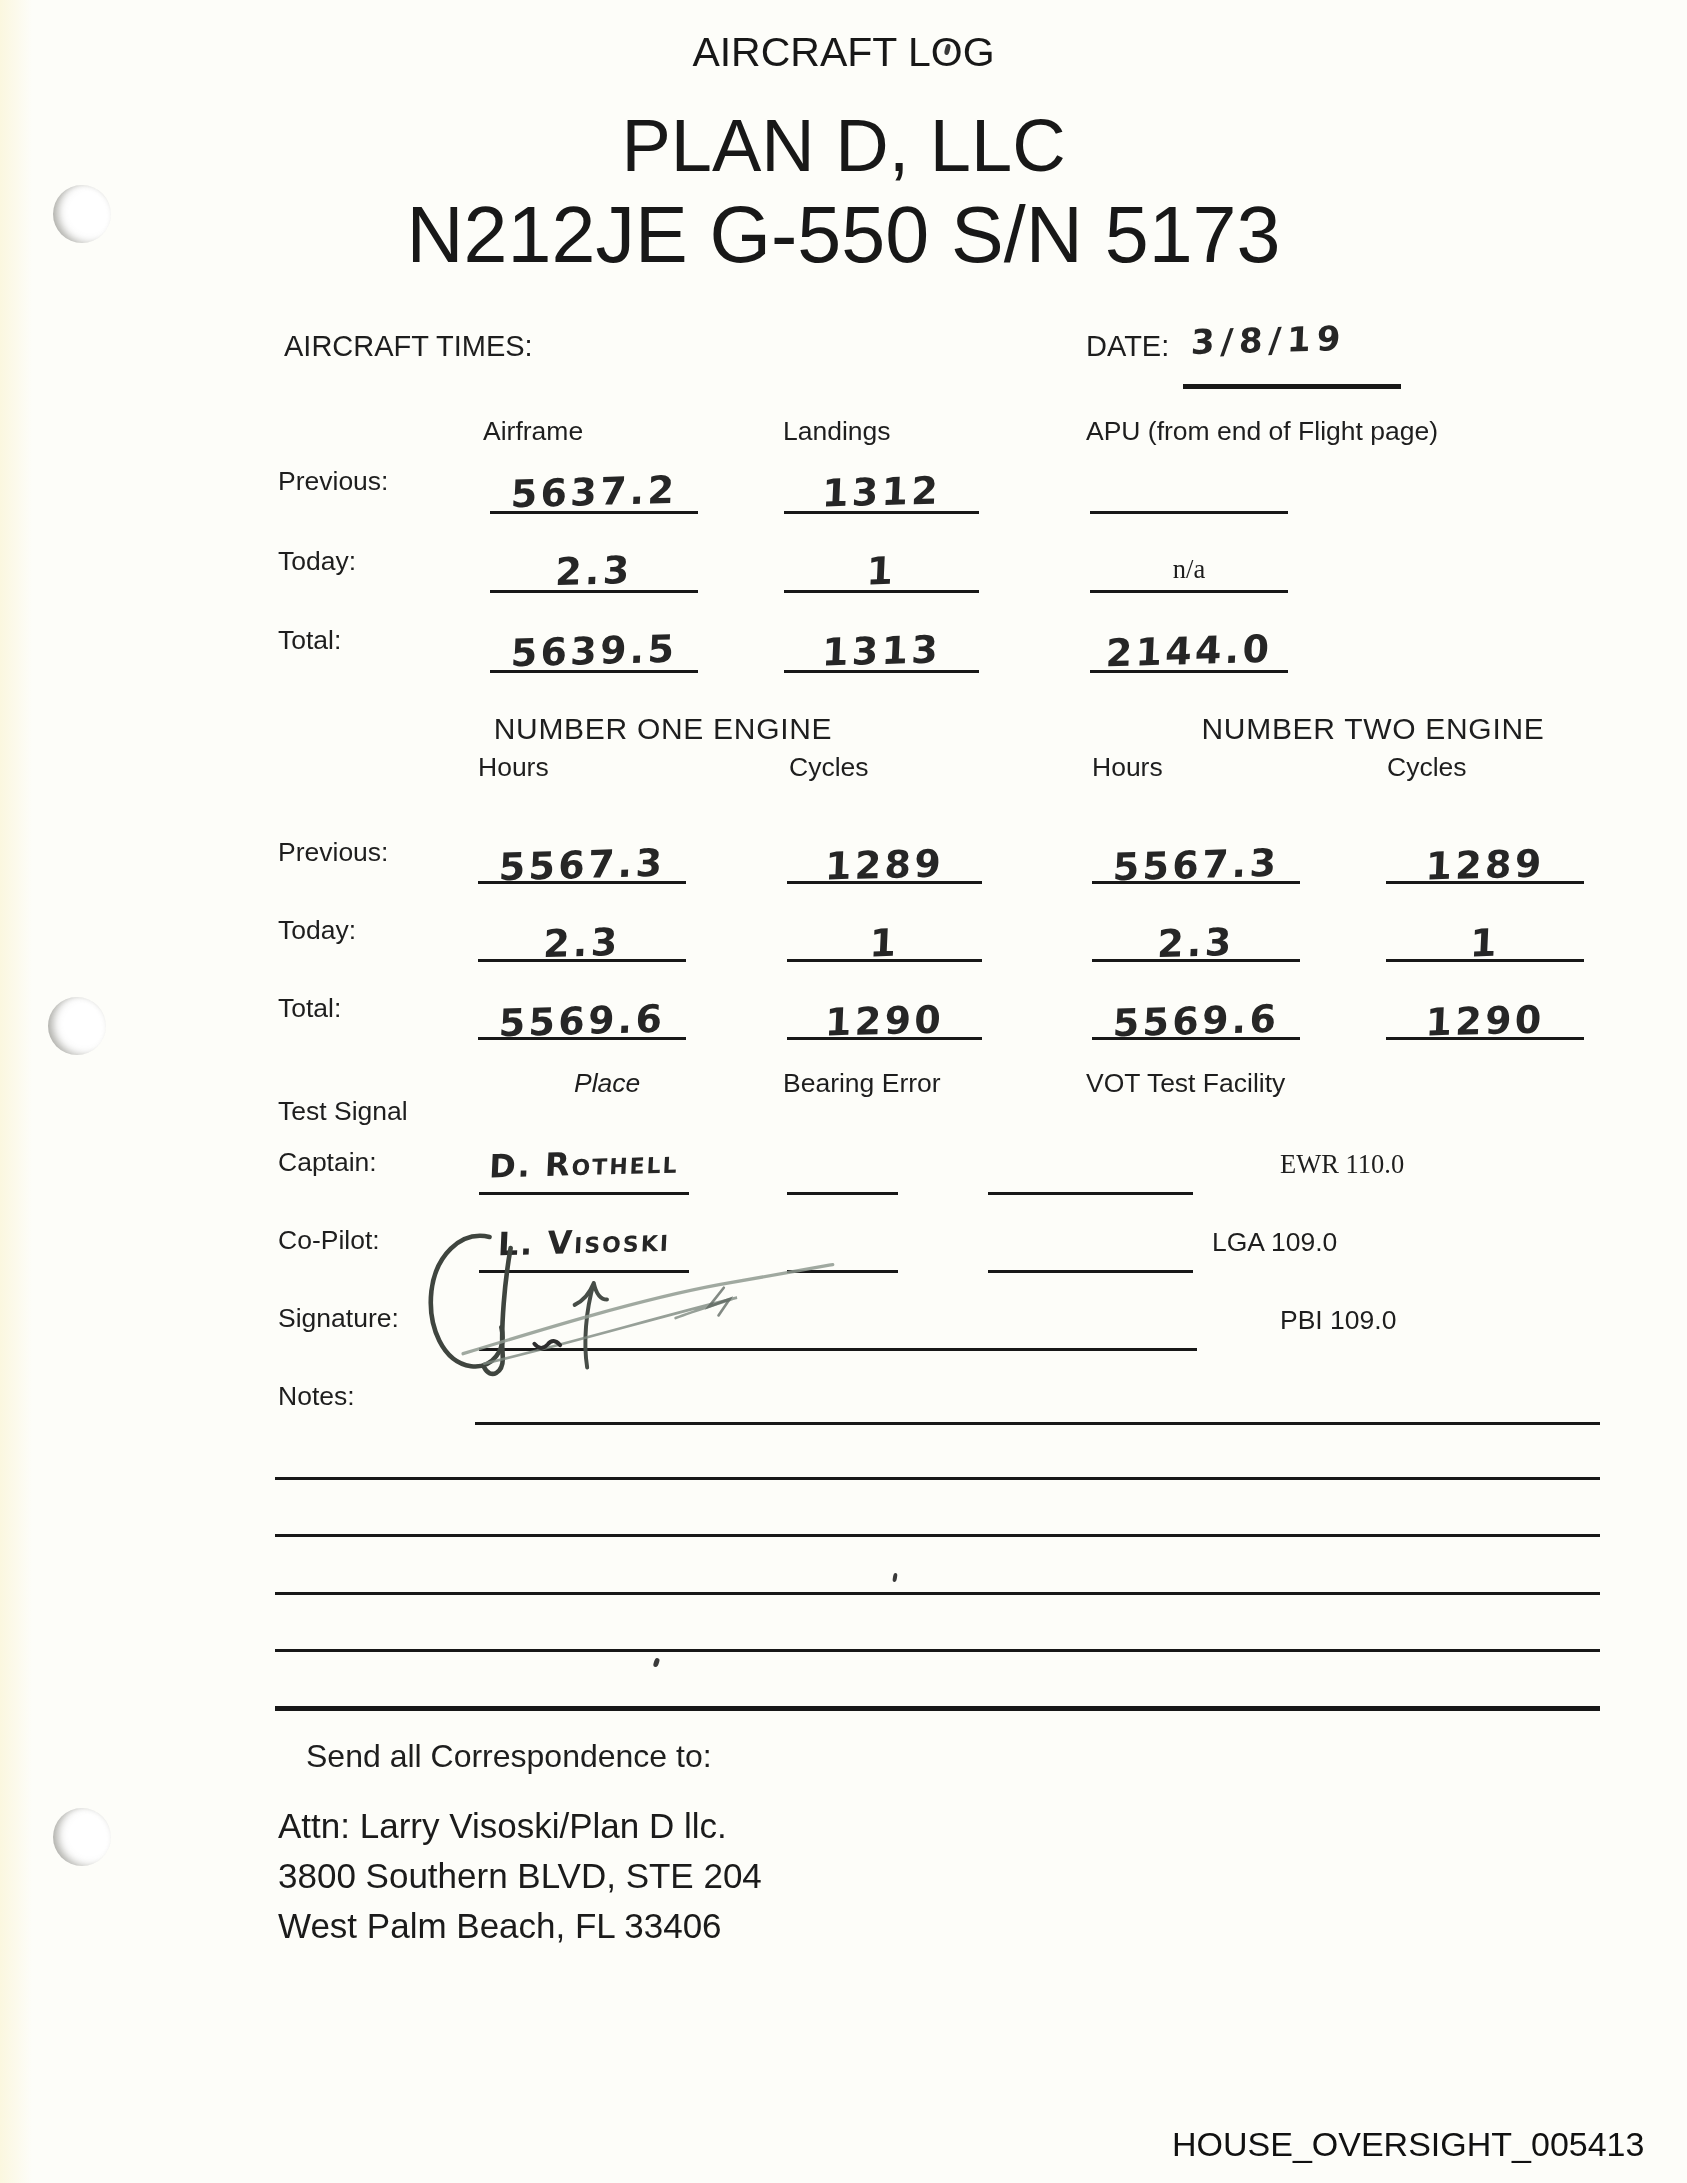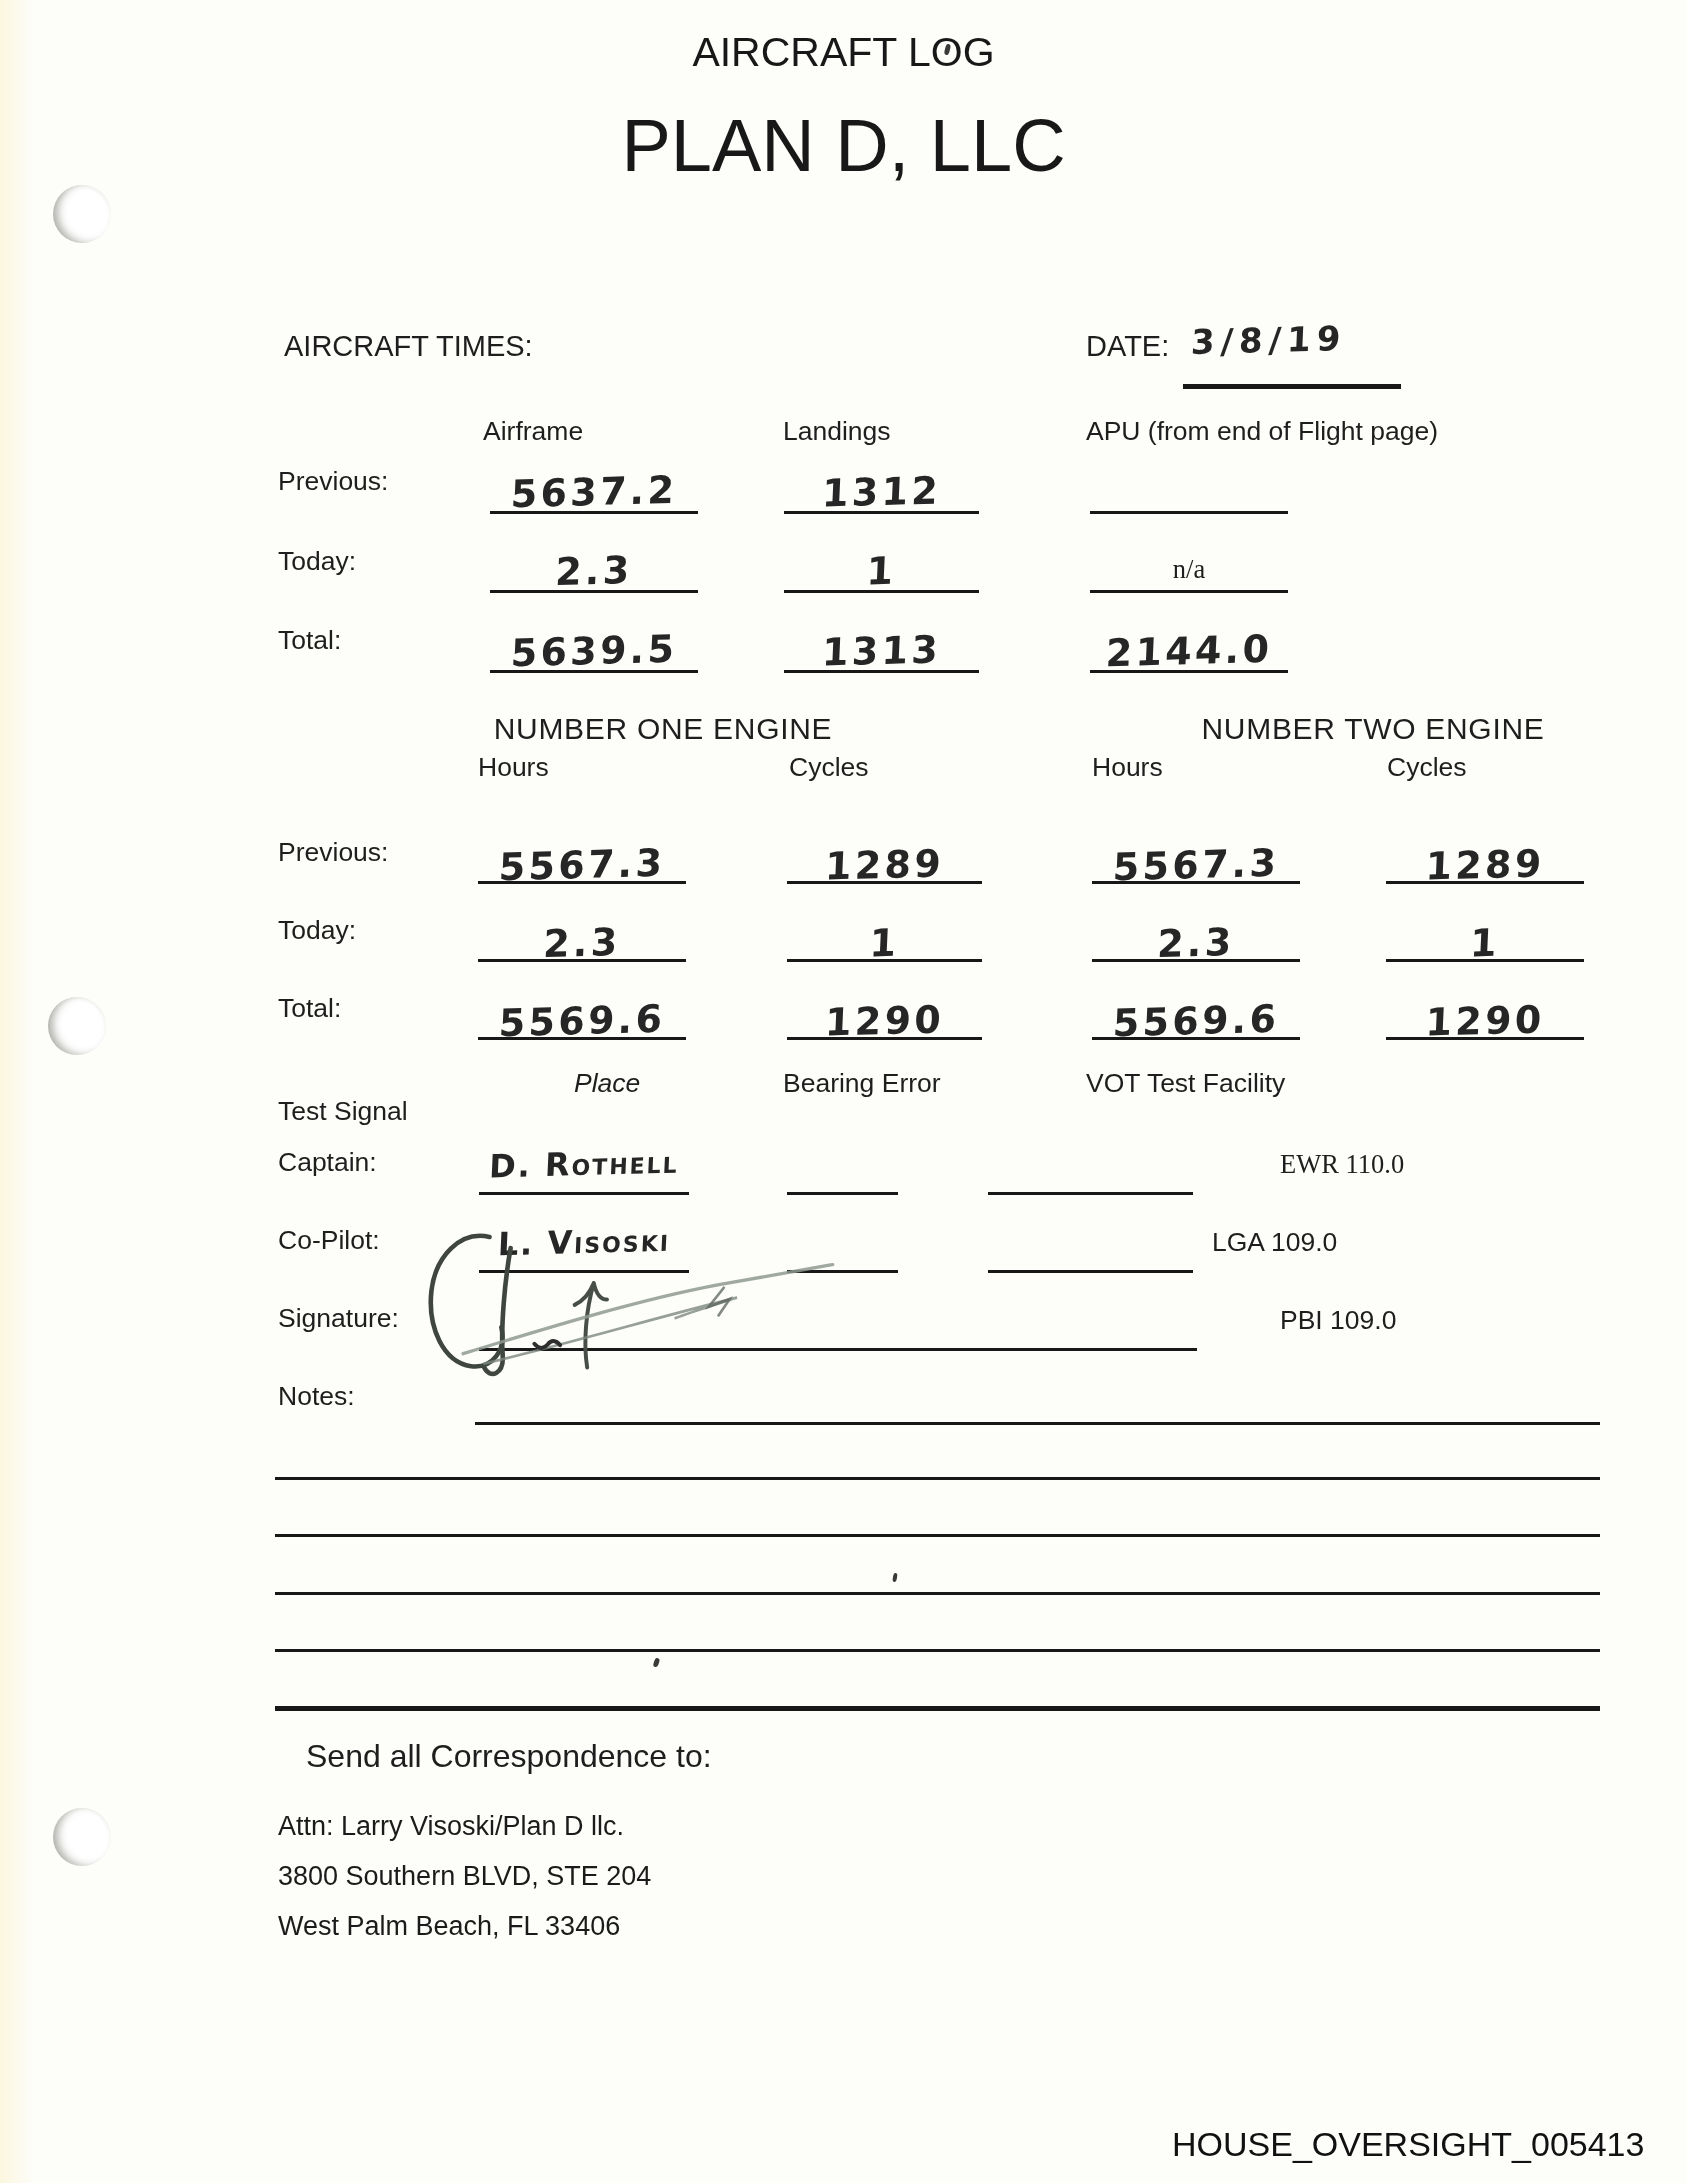--- a/index.html
+++ b/index.html
@@ -17,39 +17,40 @@
   .thick{height:4.6px;}
   .ctr{text-align:center;}
   .hw{position:absolute;font-family:"DejaVu Sans",sans-serif;font-weight:600;color:#262626;
       white-space:nowrap;transform:rotate(-1.5deg) skewX(-4deg);}
   .hw-num{font-size:38px;letter-spacing:3.3px;text-align:center;}
   .hw-name{font-size:32px;font-variant:small-caps;letter-spacing:2px;}
   .hw-date{font-size:34px;letter-spacing:6px;}
   .sig{position:absolute;}
   .speck{position:absolute;background:#3a3a3a;border-radius:40%;}
   .bates{position:absolute;font-size:34px;letter-spacing:0px;color:#111;white-space:nowrap;}
-  .addr{position:absolute;font-size:27px;line-height:50px;white-space:nowrap;color:#1b1b1b;}
+  .addr{position:absolute;font-size:35px;line-height:50px;white-space:nowrap;color:#1b1b1b;}
 </style>
 </head>
 <body>
 
 <div class="page">
 
   <div class="edge-tint"></div>
 
   <div class="hole" style="left:53px;top:185px;"></div>
   <div class="hole" style="left:48px;top:997px;"></div>
   <div class="hole" style="left:53px;top:1808px;"></div>
 
   <div class="speck" style="left:945px;top:44px;width:5.3px;height:10.6px;transform:rotate(14deg);"></div>
   <div class="speck" style="left:893px;top:1573px;width:4px;height:8.6px;transform:rotate(10deg);"></div>
   <div class="speck" style="left:654px;top:1658px;width:4.6px;height:8.6px;transform:rotate(18deg);"></div>
 
   <div class="big-title" style="top:103px;font-size:74px;">PLAN D, LLC</div>
   <div class="big-title" style="top:29px;font-size:41px;">AIRCRAFT LOG</div>
+  <div class="big-title" style="top:189px;font-size:79px;">N212JE G-550 S/N 5173</div>
 
   <div class="lbl sec" style="left:284px;top:331px;">AIRCRAFT TIMES:</div>
   <div class="lbl sec" style="left:1086px;top:331px;">DATE:</div>
   <div class="hw hw-date" style="left:1191px;top:320px;">3/8/19</div>
   <div class="ul thick" style="left:1183px;top:384px;width:218px;"></div>
 
   <div class="lbl" style="left:483px;top:418px;">Airframe</div>
   <div class="lbl" style="left:783px;top:418px;">Landings</div>
   <div class="lbl" style="left:1086px;top:418px;">APU (from end of Flight page)</div>
 

